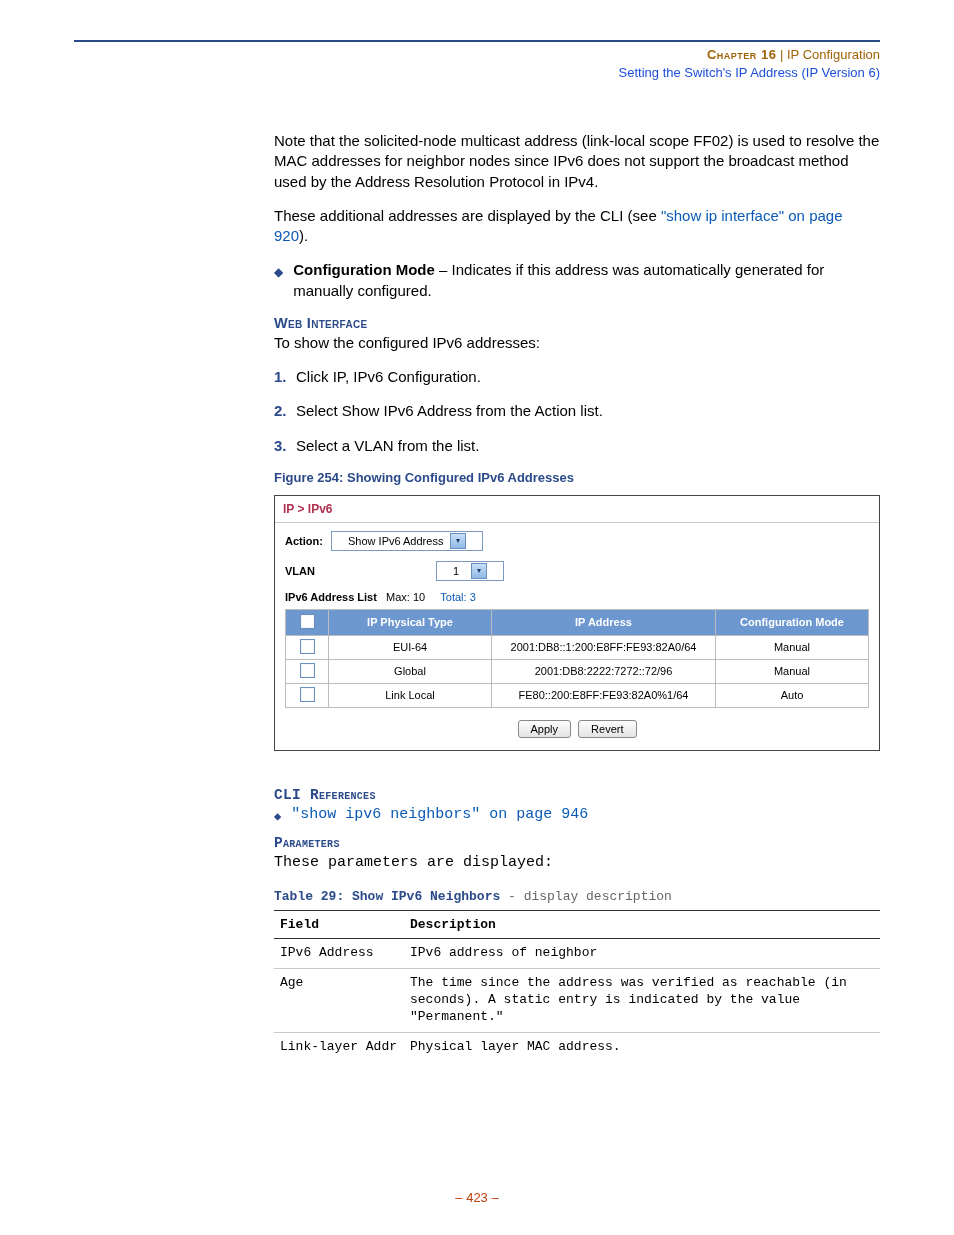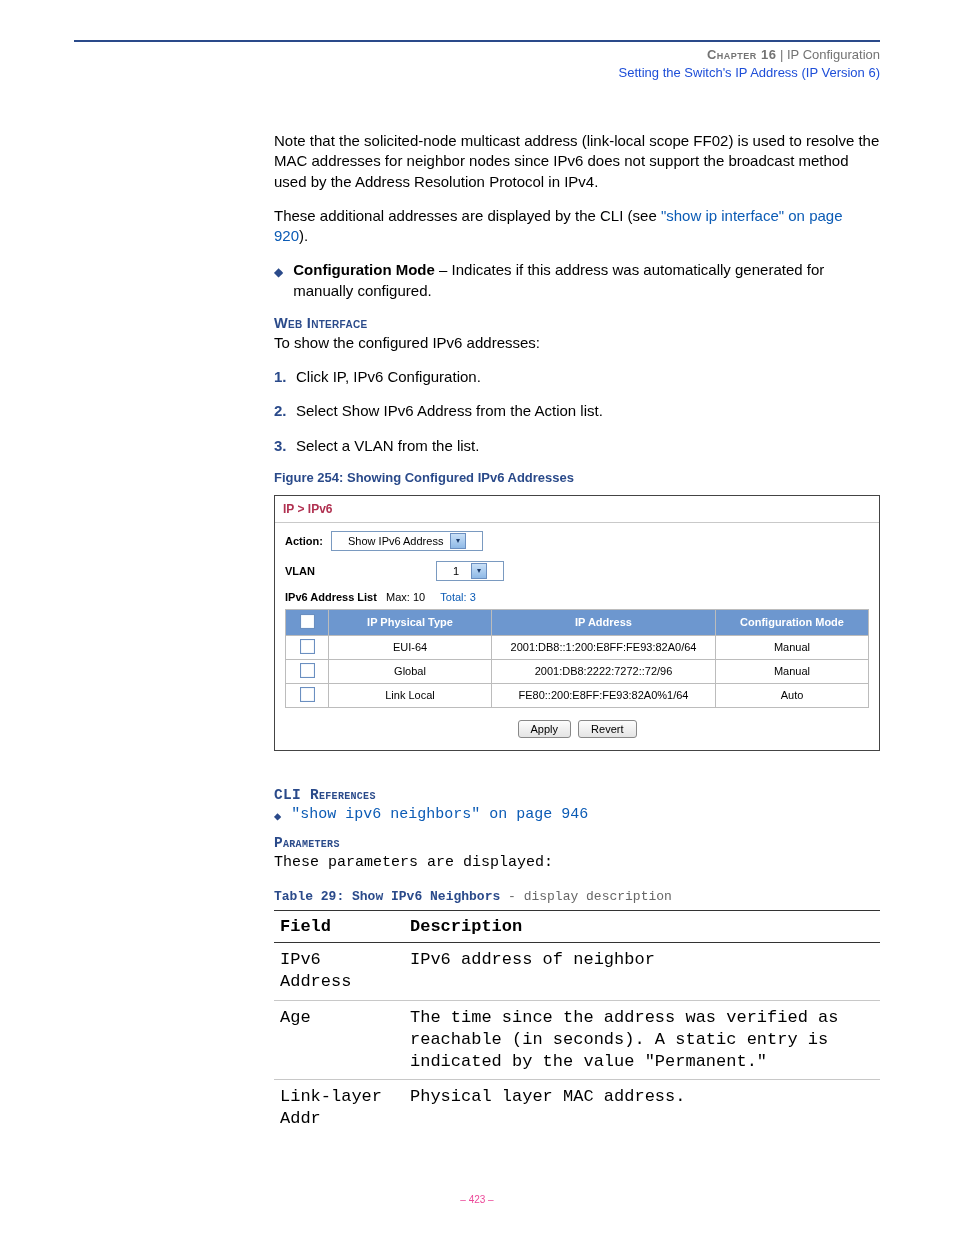--- a/index.html
+++ b/index.html
@@ -20,21 +20,21 @@
   .top-rule {
     border-top: 2px solid #2a4a8a;
     margin-bottom: 4px;
   }
   .header-block {
     text-align: right;
     font-size: 13px;
     line-height: 1.35;
     margin-bottom: 50px;
   }
-  .chapter-line { color: #737373; }
+  .chapter-line { color: #a16207; }
   .chapter-strong { font-weight: bold; font-variant: small-caps; letter-spacing: 0.5px; }
   .header-sub { color: #1d4ed8; }
   .content-col {
     margin-left: 200px;
   }
   .para {
     line-height: 1.35;
     margin-bottom: 14px;
     font-size: 15px;
   }
@@ -187,21 +187,21 @@
   .table-caption {
     font-size: 13px;
     margin-top: 6px;
     margin-bottom: 6px;
   }
   .table-caption .tc-strong { color: #2a4a8a; font-weight: bold; }
   .table-caption .tc-rest { color: #666; }
   table.desc-table {
     width: 100%;
     border-collapse: collapse;
-    font-size: 17px;
+    font-size: 13px;
   }
   .desc-table thead th {
     text-align: left;
     font-weight: bold;
     border-top: 1.5px solid #333;
     border-bottom: 1px solid #333;
     padding: 6px 6px;
   }
   .desc-table td {
     padding: 6px 6px;
@@ -210,22 +210,22 @@
     line-height: 1.3;
   }
   .desc-table tr:last-child td { border-bottom: none; }
   .desc-table td.fcol { width: 118px; }
   .page-num {
     position: absolute;
     bottom: 30px;
     left: 0;
     width: 100%;
     text-align: center;
-    font-size: 10px;
-    color: #ec4899;
+    font-size: 13px;
+    color: #c2410c;
   }
 </style>
 </head>
 <body>
 
 <div class="page">
   <div class="top-rule"></div>
   <div class="header-block">
     <div class="chapter-line">
       <span class="chapter-strong">Chapter 16</span><span>  |  </span><span>IP Configuration</span>

